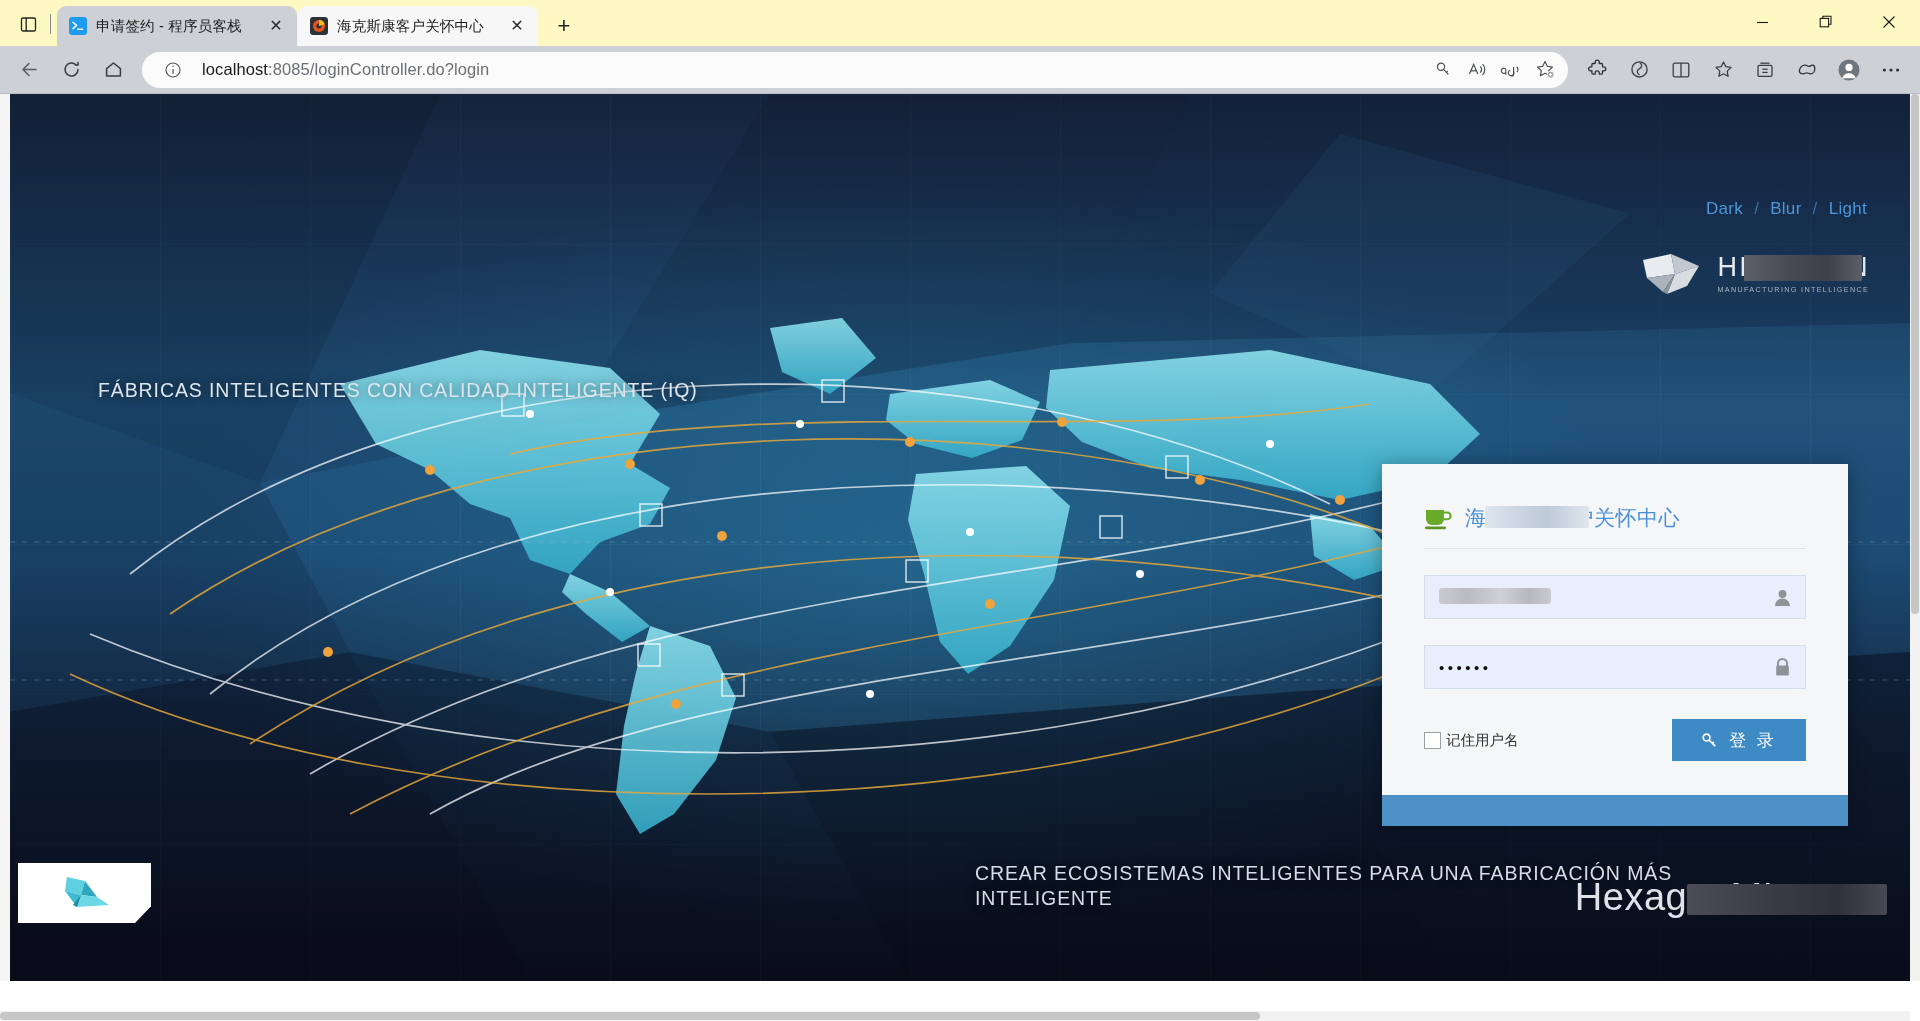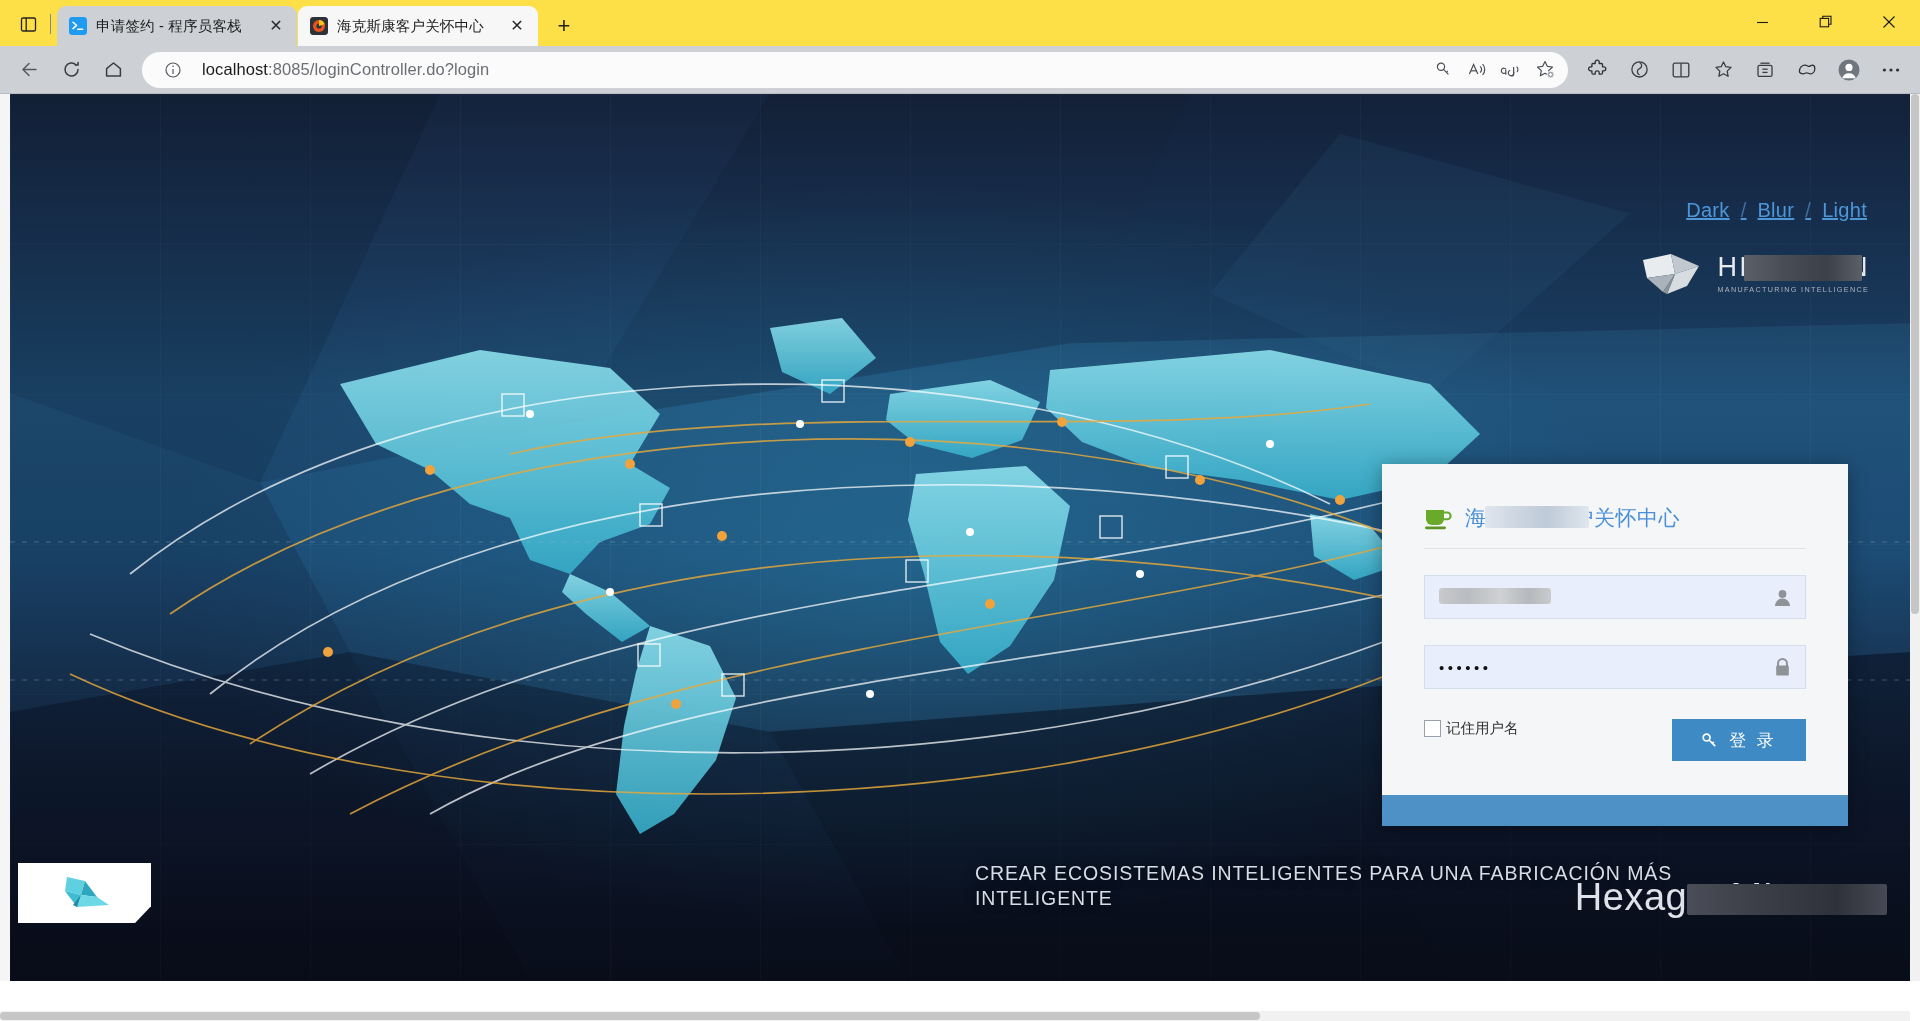--- a/index.html
+++ b/index.html
@@ -7,21 +7,21 @@
     width: 1920px; height: 1021px;
     overflow: hidden;
     font-family: "Liberation Sans", "DejaVu Sans", sans-serif;
     background: #c5c9cd;
   }
 
   
   #browser { width: 1920px; height: 1021px; display: flex; flex-direction: column; background: #b4b8bd; }
 
   #tabstrip {
-    height: 46px; background: #fde047;
+    height: 46px; background: #fef9c3;
     display: flex; align-items: flex-end; padding-left: 8px; position: relative;
   }
   .tab-tools-btn {
     width: 40px; height: 38px; display: flex; align-items: center; justify-content: center;
     margin-bottom: 3px; border-radius: 5px;
   }
   .vsep { width: 1px; height: 20px; background: #85898e; margin: 0 6px 12px 2px; }
 
   .tab {
     height: 40px; min-width: 240px; max-width: 300px;
@@ -93,21 +93,21 @@
     background-image:
       linear-gradient(to right, rgba(255,255,255,.035) 1px, transparent 1px),
       linear-gradient(to bottom, rgba(255,255,255,.028) 1px, transparent 1px);
     background-size: 150px 150px;
   }
   
   .facet { position: absolute; pointer-events: none; }
 
   #theme-links {
     position: absolute; top: 105px; right: 40px; z-index: 9;
-    font-size: 20px; color: #4d96d8; letter-spacing: .3px; text-decoration: underline;
+    font-size: 17px; color: #4d96d8; letter-spacing: .3px;
   }
   #theme-links a { color: #4d96d8; text-decoration: none; padding: 0 3px; }
   #theme-links .sep { color: #3d6f9e; padding: 0 8px; }
 
   #hexlogo {
     position: absolute; top: 158px; right: 40px; z-index: 9;
     display: flex; align-items: center; gap: 14px;
   }
   #hexlogo .mark { width: 62px; height: 46px; flex: 0 0 62px; }
   #hexlogo .wordwrap { position: relative; padding-bottom: 2px; }
@@ -185,21 +185,21 @@
   }
   .field .val { flex: 1 1 auto; font-size: 15px; color: #333; position: relative; height: 100%; display: flex; align-items: center; }
   .field .dots { letter-spacing: 3.5px; font-size: 15px; color: #111; }
   .field .redact4 {
     position: absolute; left: 0; top: 12px; width: 112px; height: 16px;
     background: linear-gradient(90deg,#c8cacd,#b9bcc0 25%,#cfd1d4 55%,#b5b8bc 80%,#c9cbce);
     filter: blur(.5px); border-radius: 3px;
   }
   .field .fico { width: 22px; height: 22px; flex: 0 0 22px; display: flex; align-items: center; justify-content: center; }
 
-  #login-row { margin-top: 30px; display: flex; align-items: flex-start; justify-content: space-between; gap: 36px; }
+  #login-row { margin-top: 30px; display: flex; align-items: center; justify-content: space-between; gap: 36px; }
   #remember { display: flex; align-items: center; gap: 5px; }
   #remember .box { width: 17px; height: 17px; background: #fff; border: 1px solid #9aa0a8; flex: 0 0 17px; }
   #remember .lbl { font-size: 14.5px; color: #333; }
   #login-btn {
     width: 134px; height: 42px; background: #3d8ac4; color: #fff;
     display: flex; align-items: center; justify-content: center; gap: 11px;
     font-size: 17px; letter-spacing: 3px; border: none;
   }
   #login-btn .key { width: 17px; height: 17px; flex: 0 0 17px; }
   #login-footer { height: 31px; background: #4d91c6; }
@@ -515,20 +515,21 @@
           </svg>
         </span>
         <span class="wordwrap">
           <span class="word">HEXAGON</span>
           <span class="redact" style="left:27px;top:1px;width:118px;height:26px;"></span>
           <div class="tagline">MANUFACTURING INTELLIGENCE</div>
         </span>
       </div>
 
       <div class="hero-text" id="vision">
+        <div class="sub">FÁBRICAS INTELIGENTES CON CALIDAD INTELIGENTE (IQ)</div>
       </div>
 
       <div class="hero-text" id="mission">
         <div class="sub">CREAR ECOSISTEMAS INTELIGENTES PARA UNA FABRICACIÓN MÁS INTELIGENTE</div>
       </div>
 
       <div id="siteurl">
         <span>HexagonMI.com</span>
         <span class="redact2"></span>
       </div>

